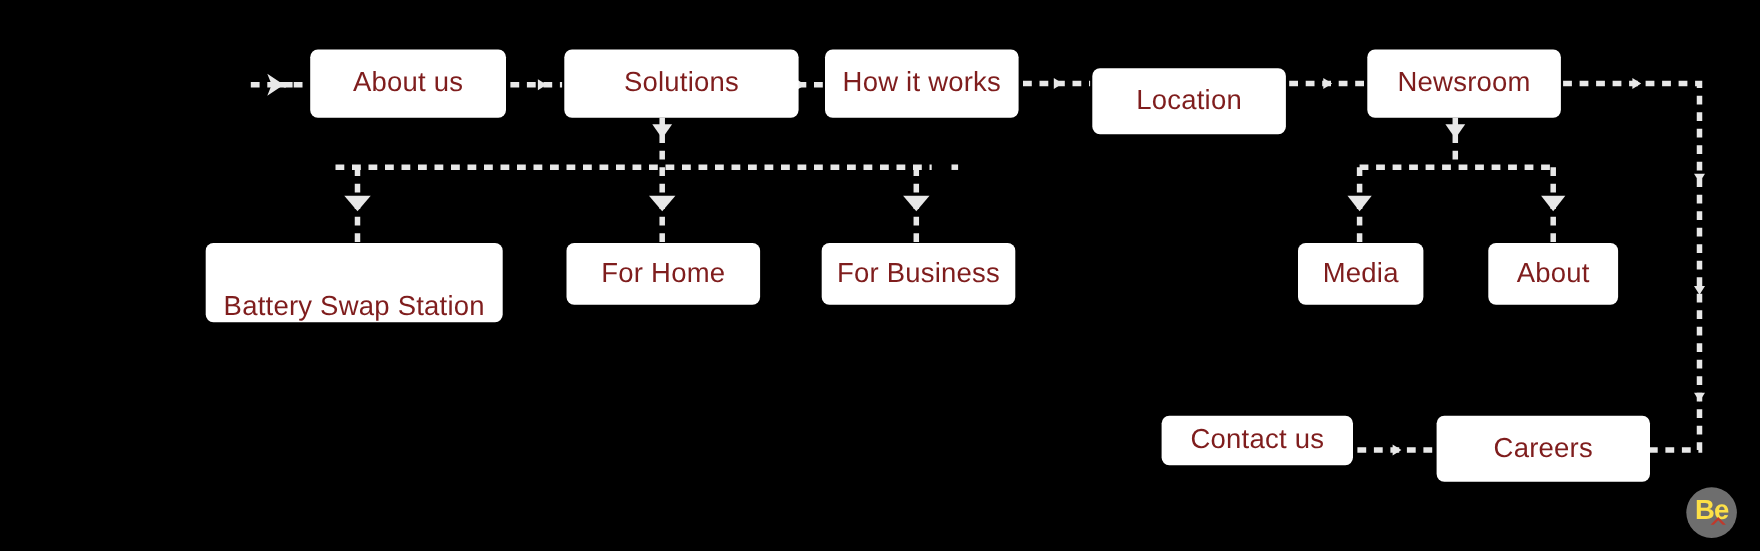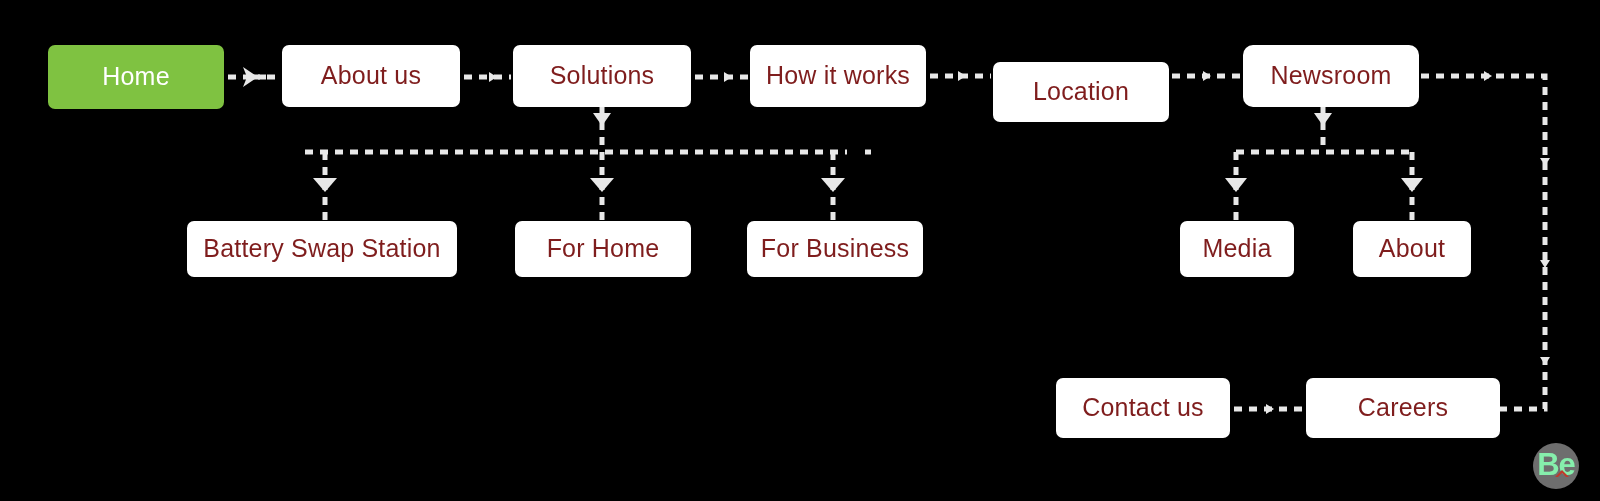--- a/index.html
+++ b/index.html
@@ -67,23 +67,23 @@
     width: 46px;
     height: 46px;
     border-radius: 50%;
     background: #6e6e6e;
     display: flex;
     align-items: center;
     justify-content: center;
     z-index: 8;
   }
   .logo-text {
-    color: #86efac;
+    color: #fde047;
     font-family: "Liberation Sans", sans-serif;
-    font-size: 31px;
+    font-size: 25px;
     font-weight: bold;
     line-height: 1;
     letter-spacing: -1px;
     position: relative;
     top: -2px;
   }
   .logo-chevron {
     position: absolute;
     right: 9px;
     bottom: 11px;
@@ -143,65 +143,62 @@
     <polyline class="edge" points="1421,76 1545,76 1545,409 1484,409"></polyline>
     <polygon class="arrow-head" points="1484,71 1492,76 1484,81"></polygon>
     <polygon class="arrow-head" points="1540,158 1550,158 1545,166"></polygon>
     <polygon class="arrow-head" points="1540,260 1550,260 1545,268"></polygon>
     <polygon class="arrow-head" points="1540,357 1550,357 1545,365"></polygon>
 
     <line class="edge" x1="1234" y1="409" x2="1304" y2="409"></line>
     <polygon class="arrow-head" points="1266,404 1274,409 1266,414"></polygon>
   </svg>
 
-  <div class="node accent" style="left:48px; top:45px; width:176px; height:64px;">
-    <span class="node-label">Home</span>
-  </div>
 
   <div class="node" style="left:282px; top:45px; width:178px; height:62px;">
     <span class="node-label">About us</span>
   </div>
 
-  <div class="node" style="left:513px; top:45px; width:178px; height:62px;">
+  <div class="node" style="left:513px; top:45px; width:213px; height:62px;">
     <span class="node-label">Solutions</span>
   </div>
 
   <div class="node" style="left:750px; top:45px; width:176px; height:62px;text-align:center;">
     <span class="node-label">How it works</span>
   </div>
 
   <div class="node" style="left:993px; top:45px; width:176px; height:60px;margin-top:17px;">
     <span class="node-label">Location</span>
   </div>
 
-  <div class="node" style="left:1243px; top:45px; width:176px; height:62px;border-radius:10px;">
+  <div class="node" style="left:1243px; top:45px; width:176px; height:62px;">
     <span class="node-label">Newsroom</span>
   </div>
 
-  <div class="node" style="left:187px; top:221px; width:270px; height:56px;">
+  <div class="node" style="left:187px; top:221px; width:270px; height:72px;align-items:flex-end;">
     <span class="node-label">Battery Swap Station</span>
   </div>
 
   <div class="node" style="left:515px; top:221px; width:176px; height:56px;">
     <span class="node-label">For Home</span>
   </div>
 
   <div class="node" style="left:747px; top:221px; width:176px; height:56px;">
     <span class="node-label">For Business</span>
   </div>
 
   <div class="node" style="left:1180px; top:221px; width:114px; height:56px;">
     <span class="node-label">Media</span>
   </div>
 
   <div class="node" style="left:1353px; top:221px; width:118px; height:56px;">
     <span class="node-label">About</span>
   </div>
 
-  <div class="node" style="left:1056px; top:378px; width:174px; height:60px;">
+  <div class="node" style="left:1056px; top:378px; width:174px; height:45px;">
     <span class="node-label">Contact us</span>
   </div>
 
   <div class="node" style="left:1306px; top:378px; width:194px; height:60px;text-align:right;">
     <span class="node-label">Careers</span>
   </div>
 
   <div class="logo" style="left:1533px; top:443px;">
     <span class="logo-text">Be</span>
     <svg class="logo-chevron" viewBox="0 0 16 9" xmlns="http://www.w3.org/2000/svg">

